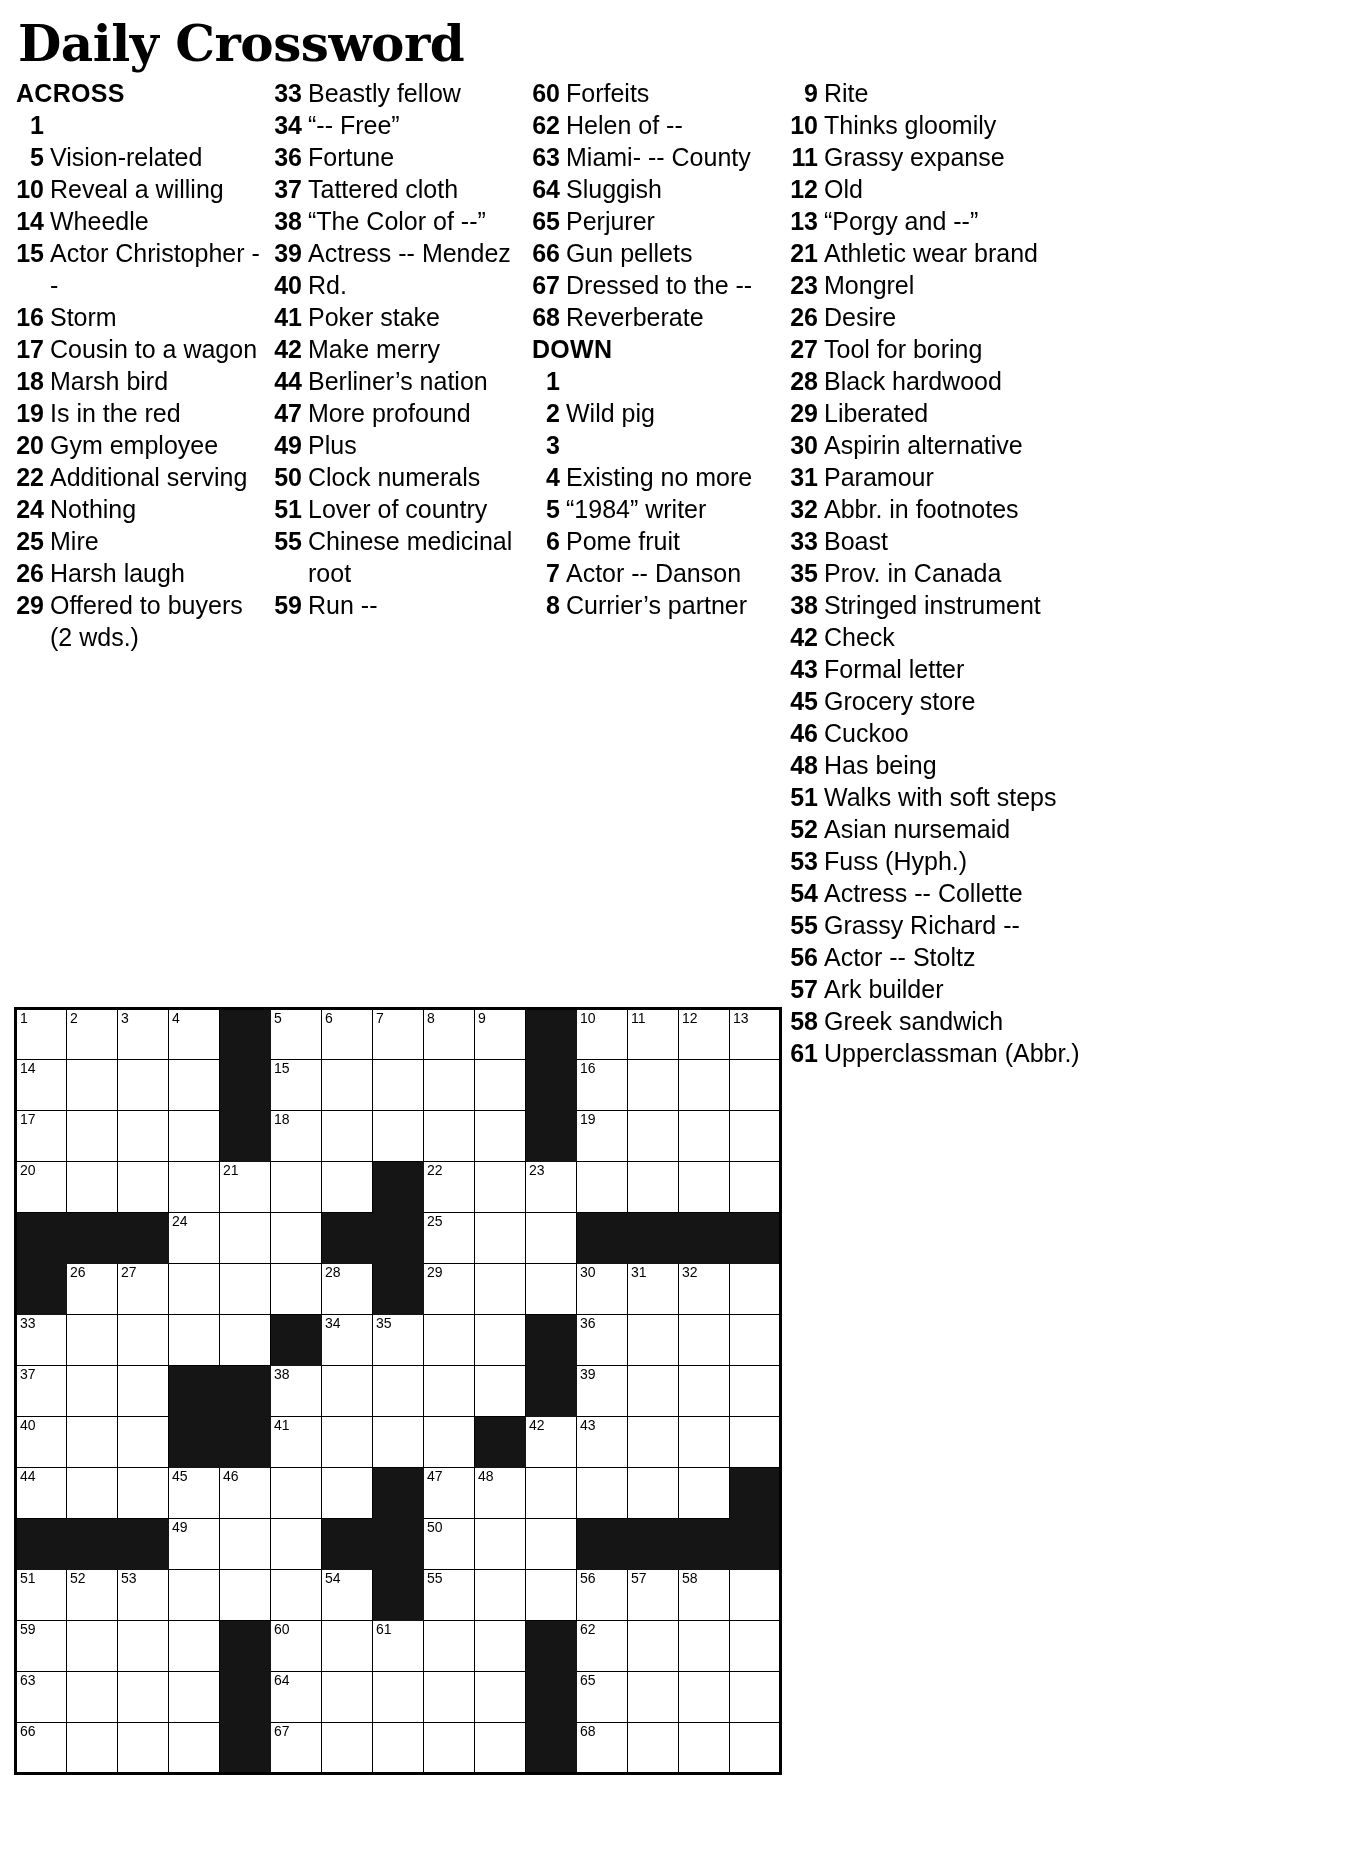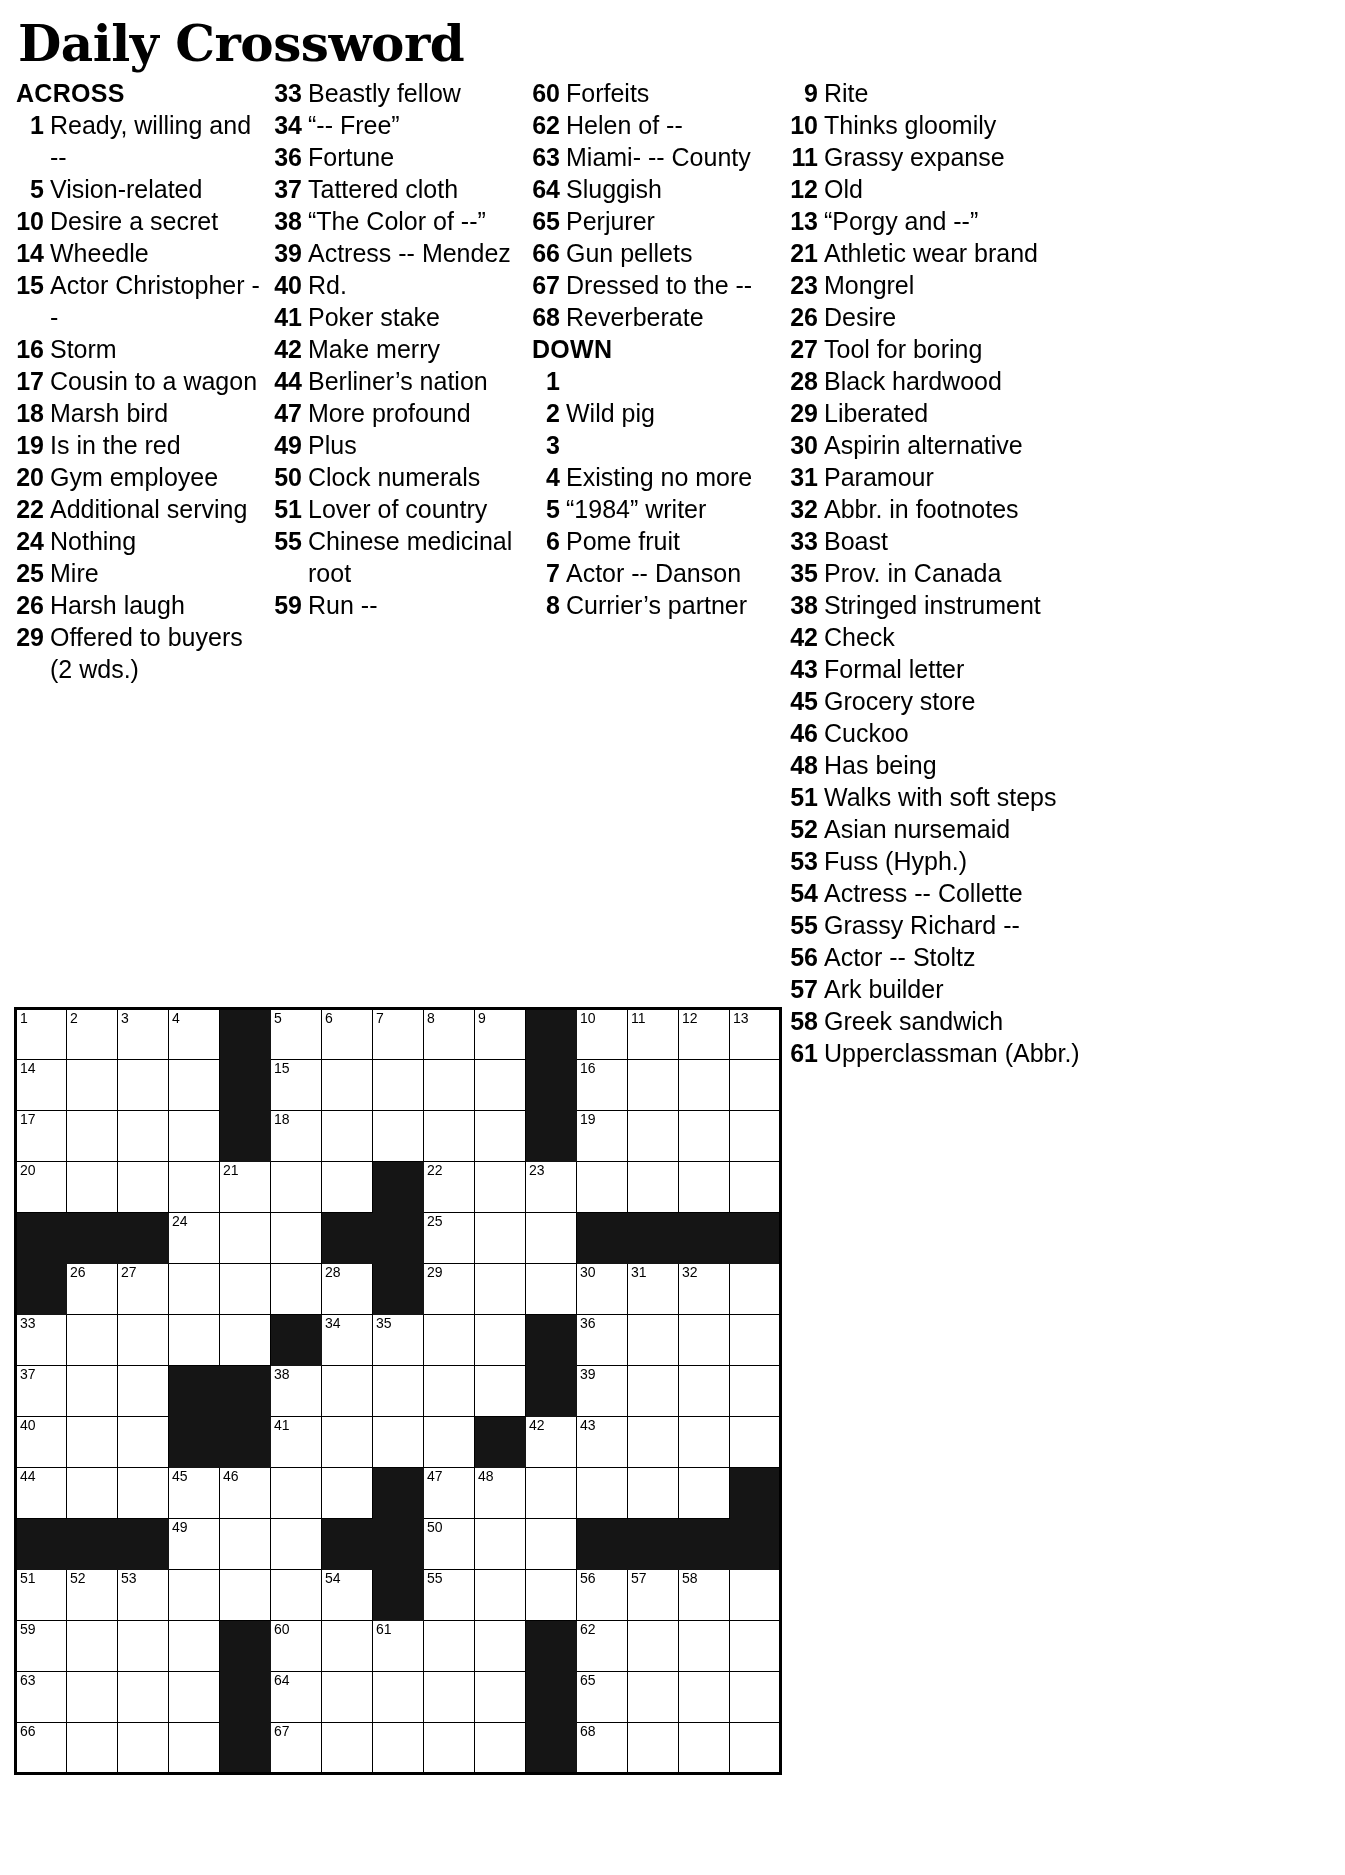--- a/index.html
+++ b/index.html
@@ -107,29 +107,28 @@
 
   <h1 class="title">Daily Crossword</h1>
 
   <div class="clue-columns">
 
     <div class="col col1">
       <div class="section-head">ACROSS</div>
       <div id="col1-clues">
           <div class="clue">
             <span class="num">1</span>
-            <span class="txt">Ready, willing and --</span>
           </div>
           <div class="clue">
             <span class="num">5</span>
             <span class="txt">Vision-related</span>
           </div>
           <div class="clue">
             <span class="num">10</span>
-            <span class="txt">Desire a secret</span>
+            <span class="txt">Reveal a willing</span>
           </div>
           <div class="clue">
             <span class="num">14</span>
             <span class="txt">Wheedle</span>
           </div>
           <div class="clue">
             <span class="num">15</span>
             <span class="txt">Actor Christopher --</span>
           </div>
           <div class="clue">

